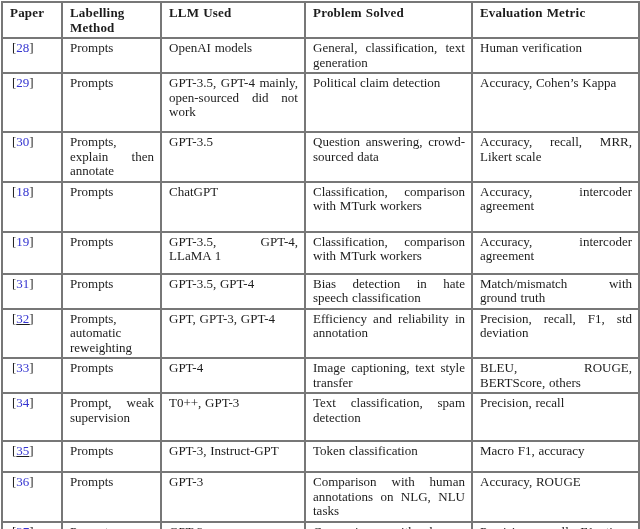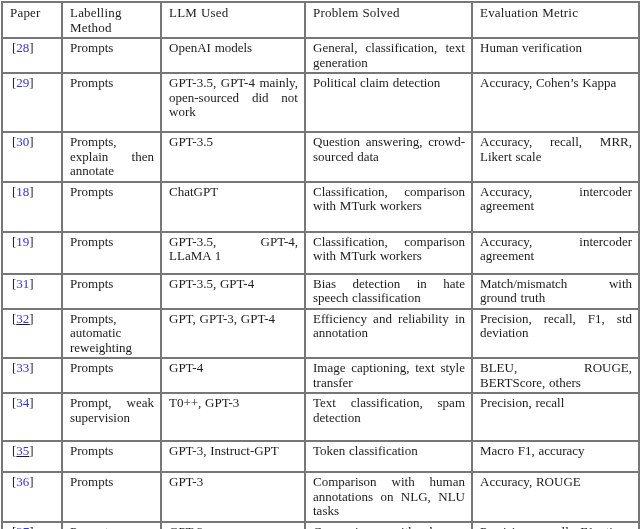--- a/index.html
+++ b/index.html
@@ -31,21 +31,21 @@
     line-height: 14.5px;
     padding: 2px 6px 2px 7px;
     overflow: hidden;
     text-align: justify;
     text-justify: inter-word;
     hyphens: auto;
     -webkit-hyphens: auto;
     word-spacing: 0.5px;
   }
   th {
-    font-weight: normal;
+    font-weight: bold;
     text-align: left;
     height: 26px;
     padding-top: 3px;
     letter-spacing: 0.2px;
   }
   td.cite-cell {
     text-align: left;
     padding-left: 9px;
     white-space: nowrap;
   }

